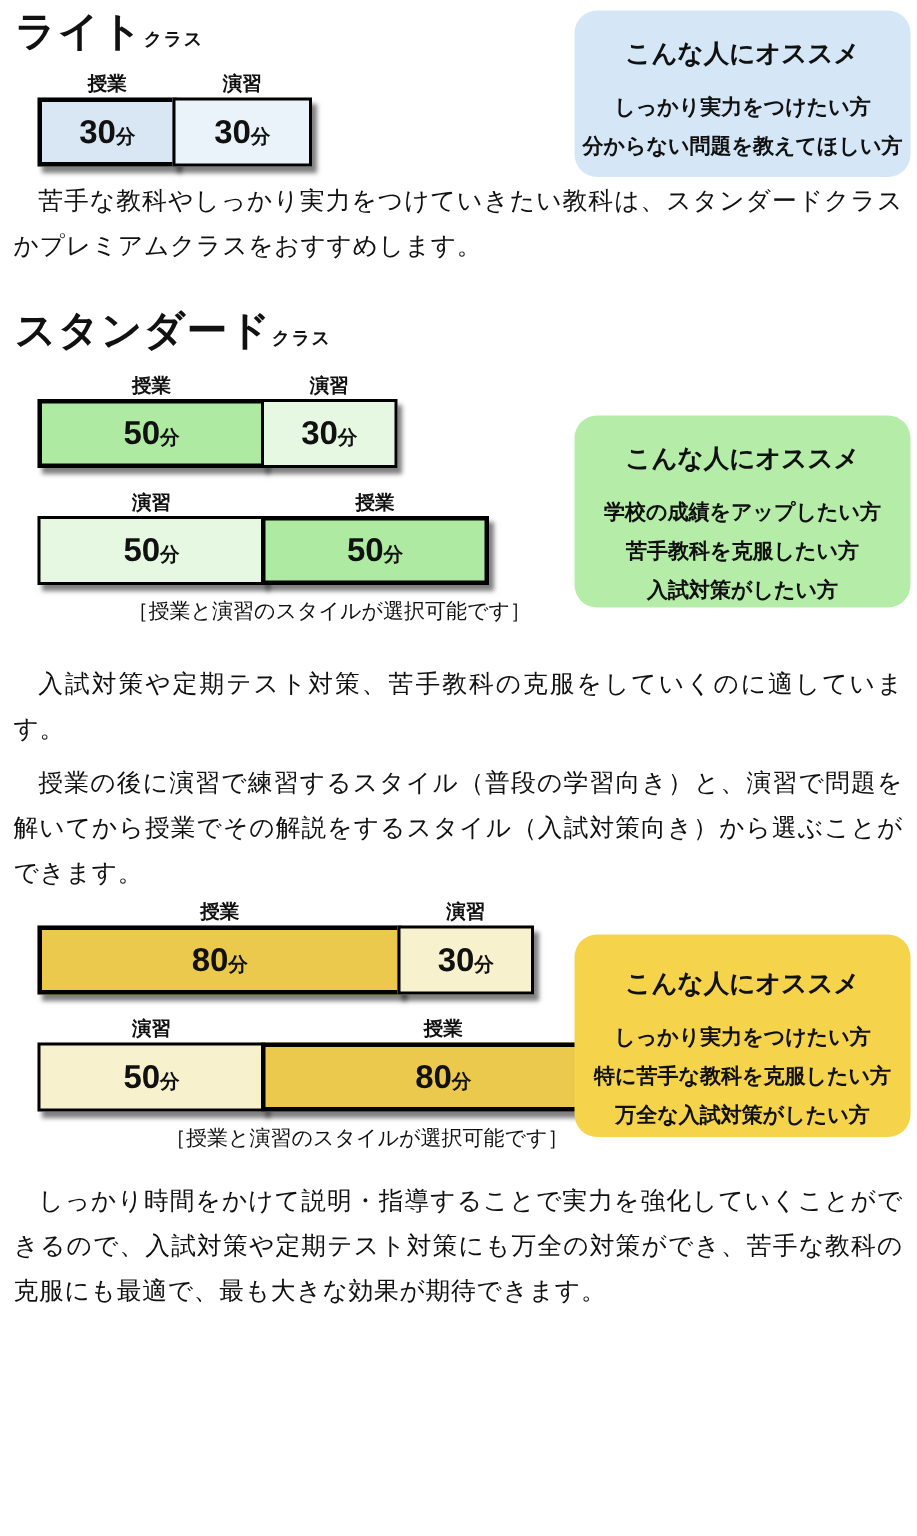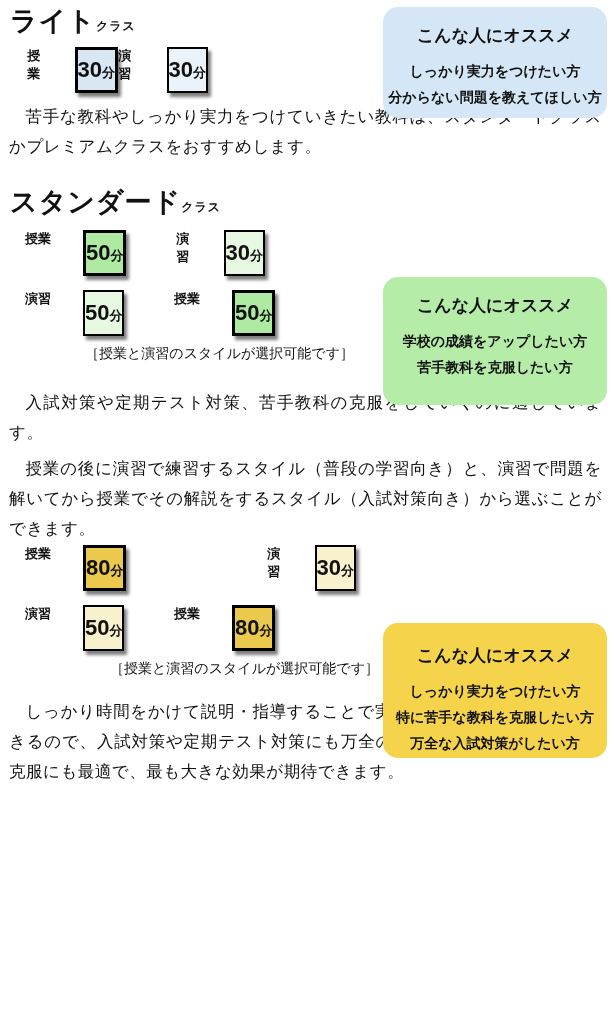--- a/index.html
+++ b/index.html
@@ -13,21 +13,21 @@
   .page { position: relative; width: 611px; height: 1024px; padding-top: 5px; }
 
   
   .class-head { margin-left: 10px; line-height: 33px; white-space: nowrap; }
   .class-title { font-size: 27px; font-weight: bold; letter-spacing: 1px; }
   .class-suffix { font-size: 12px; font-weight: bold; letter-spacing: 1px; }
 
   
   .bar-group { margin-left: 25px; }
   .bar-row { display: flex; align-items: flex-end; }
-  .seg { display: flex; flex-direction: row; gap: 32px; }
+  .seg { display: flex; flex-direction: column; }
   .seg + .seg { margin-left: -3px; }
   .seg-label { font-size: 13px; font-weight: bold; text-align: center; height: 18px; line-height: 18px; }
   .seg-box {
     height: 46px;
     display: flex; align-items: center; justify-content: center;
     border: 2px solid #000;
     box-shadow: 3px 4px 3px rgba(0,0,0,0.5);
   }
   .seg.main .seg-box { border-width: 3px; }
   .mins { font-size: 22px; font-weight: bold; }
@@ -147,20 +147,21 @@
         </div>
       </div>
     </div>
     <div class="style-note note-std">［授業と演習のスタイルが選択可能です］</div>
   </div>
 
   <div class="recommend rec-std" style="background: rgb(181, 237, 168);">
     <div class="rec-title">こんな人にオススメ</div>
     <div class="rec-item">学校の成績をアップしたい方</div>
     <div class="rec-item">苦手教科を克服したい方</div>
+    <div class="rec-item">入試対策がしたい方</div>
   </div>
 
   <p class="body-text m-p2a">入試対策や定期テスト対策、苦手教科の克服をしていくのに適しています。</p>
   <p class="body-text m-p2b">授業の後に演習で練習するスタイル（普段の学習向き）と、演習で問題を解いてから授業でその解説をするスタイル（入試対策向き）から選ぶことができます。</p>
 
 
   <div class="bar-group m-bars3">
     <div class="bar-row">
       <div class="seg main" style="width:243px">
         <div class="seg-label">授業</div>

